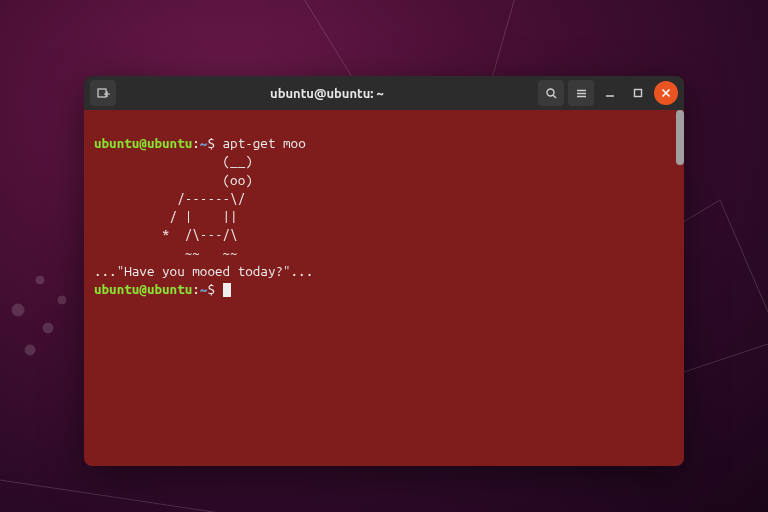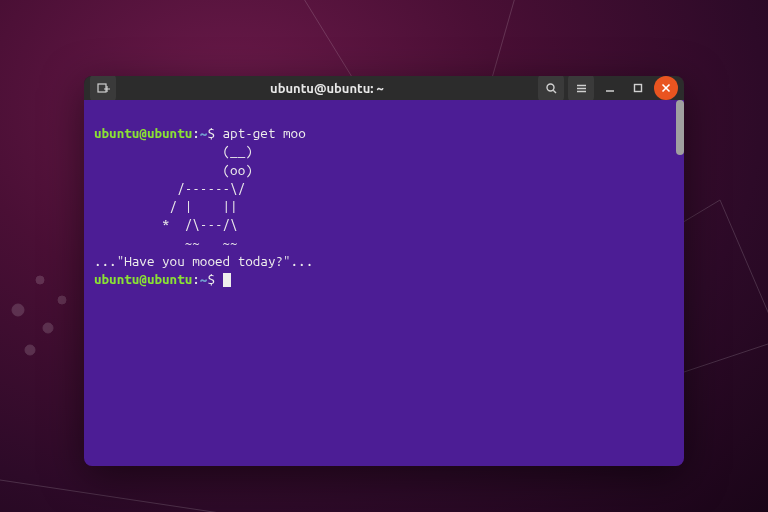--- a/index.html
+++ b/index.html
@@ -29,21 +29,21 @@
       height: 390px;
       background: #380c2a;
       border-radius: 8px;
       box-shadow: 0 10px 40px rgba(0,0,0,0.5);
       display: flex;
       flex-direction: column;
       overflow: hidden;
     }
     .titlebar {
       background: #2c2c2c;
-      height: 24px;
+      height: 34px;
       display: flex;
       align-items: center;
       padding: 0 6px;
       gap: 6px;
     }
     .titlebar-left { display: flex; gap: 4px; align-items: center; }
     .titlebar-btn {
       width: 26px; height: 26px;
       border-radius: 4px;
       background: #3a3a3a;
@@ -66,21 +66,21 @@
       color: #d0d0d0;
       font-size: 13px;
     }
     .win-btn.square { border-radius: 4px; background: #3a3a3a; width: 26px; height: 26px; }
     .win-btn.close {
       background: #e95420;
       color: #fff;
     }
     .terminal-body {
       flex: 1;
-      background: #4c1d95;
+      background: #7f1d1d;
       padding: 6px 10px;
       font-family: "Ubuntu Mono", "DejaVu Sans Mono", "Menlo", monospace;
       font-size: 13.5px;
       line-height: 1.35;
       color: #eeeeec;
       white-space: pre;
       position: relative;
     }
     .scrollbar {
       position: absolute;

